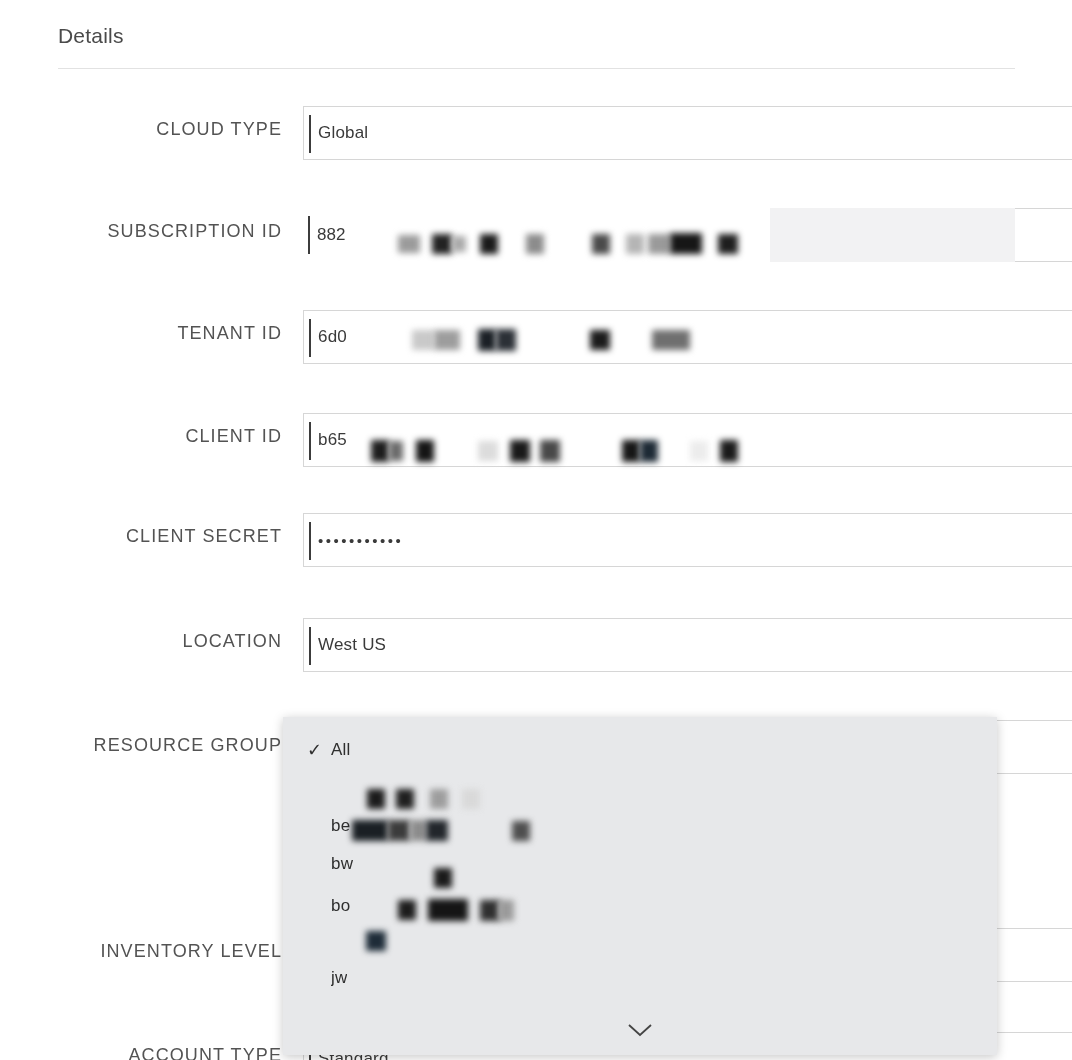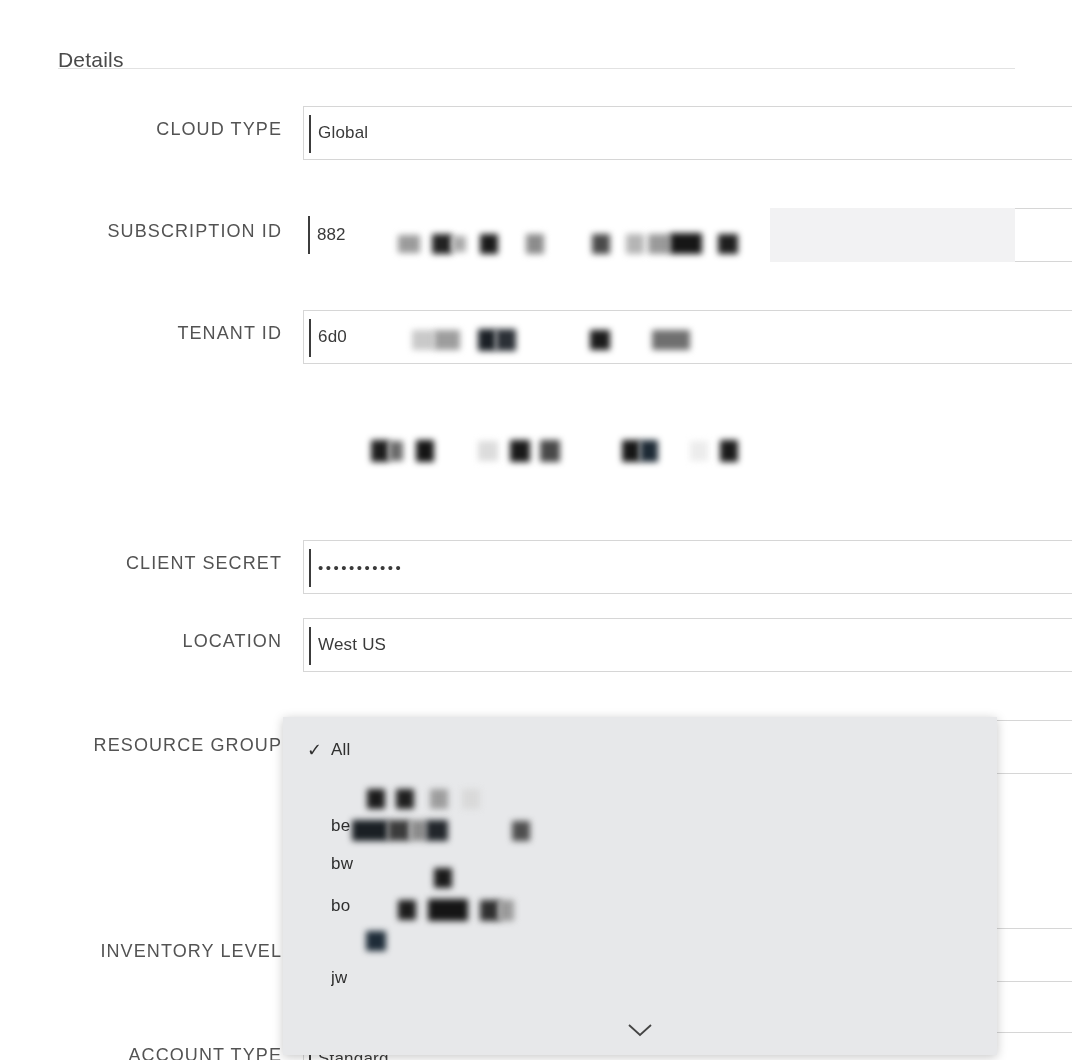--- a/index.html
+++ b/index.html
@@ -21,21 +21,20 @@
 
   
   .section-title {
     position: absolute;
     left: 58px;
     top: 24px;
     font-size: 21px;
     color: #4a4a4a;
     font-weight: 400;
     letter-spacing: 0.2px;
-    margin-top: 24px;
   }
   .title-rule {
     position: absolute;
     left: 58px;
     top: 68px;
     width: 957px;
     height: 1px;
     background: #e2e2e2;
   }
 
@@ -215,33 +214,40 @@
     </div>
   </div>
   <div class="blurwhite" style="left:349px; top:311px; width:421px; height:52px;"></div>
   <div class="blurblock" style="left:412px; top:330px; width:22px; height:20px; background:#c9c9c9;"></div>
   <div class="blurblock" style="left:434px; top:330px; width:26px; height:20px; background:#9d9d9d;"></div>
   <div class="blurblock" style="left:478px; top:329px; width:18px; height:22px; background:#1b2026;"></div>
   <div class="blurblock" style="left:496px; top:329px; width:20px; height:22px; background:#2b3036;"></div>
   <div class="blurblock" style="left:590px; top:330px; width:20px; height:20px; background:#1a1a1a;"></div>
   <div class="blurblock" style="left:652px; top:330px; width:38px; height:20px; background:#6f6f6f;"></div>
 
+  <div class="row" style="top:413px;">
+    <div class="row-label">CLIENT ID</div>
+    <div class="field">
+      <span class="accent"></span>
+      <span class="value">b65</span>
+    </div>
+  </div>
   <div class="blurwhite" style="left:349px; top:414px; width:421px; height:52px;"></div>
   <div class="blurblock" style="left:371px; top:440px; width:18px; height:22px; background:#1d1d1d;"></div>
   <div class="blurblock" style="left:389px; top:441px; width:14px; height:20px; background:#6a6a6a;"></div>
   <div class="blurblock" style="left:416px; top:440px; width:18px; height:22px; background:#151515;"></div>
   <div class="blurblock" style="left:478px; top:441px; width:20px; height:20px; background:#dcdcdc;"></div>
   <div class="blurblock" style="left:510px; top:440px; width:20px; height:22px; background:#191919;"></div>
   <div class="blurblock" style="left:540px; top:440px; width:20px; height:22px; background:#484848;"></div>
   <div class="blurblock" style="left:622px; top:440px; width:18px; height:22px; background:#161616;"></div>
   <div class="blurblock" style="left:640px; top:440px; width:18px; height:22px; background:#1d2a35;"></div>
   <div class="blurblock" style="left:690px; top:441px; width:18px; height:20px; background:#ececec;"></div>
   <div class="blurblock" style="left:720px; top:440px; width:18px; height:22px; background:#1a1a1a;"></div>
 
-  <div class="row" style="top:540px;">
+  <div class="row" style="top:513px;">
     <div class="row-label">CLIENT SECRET</div>
     <div class="field">
       <span class="accent"></span>
       <span class="value masked">•••••••••••</span>
     </div>
   </div>
 
   <div class="row" style="top:618px;">
     <div class="row-label">LOCATION</div>
     <div class="field">

